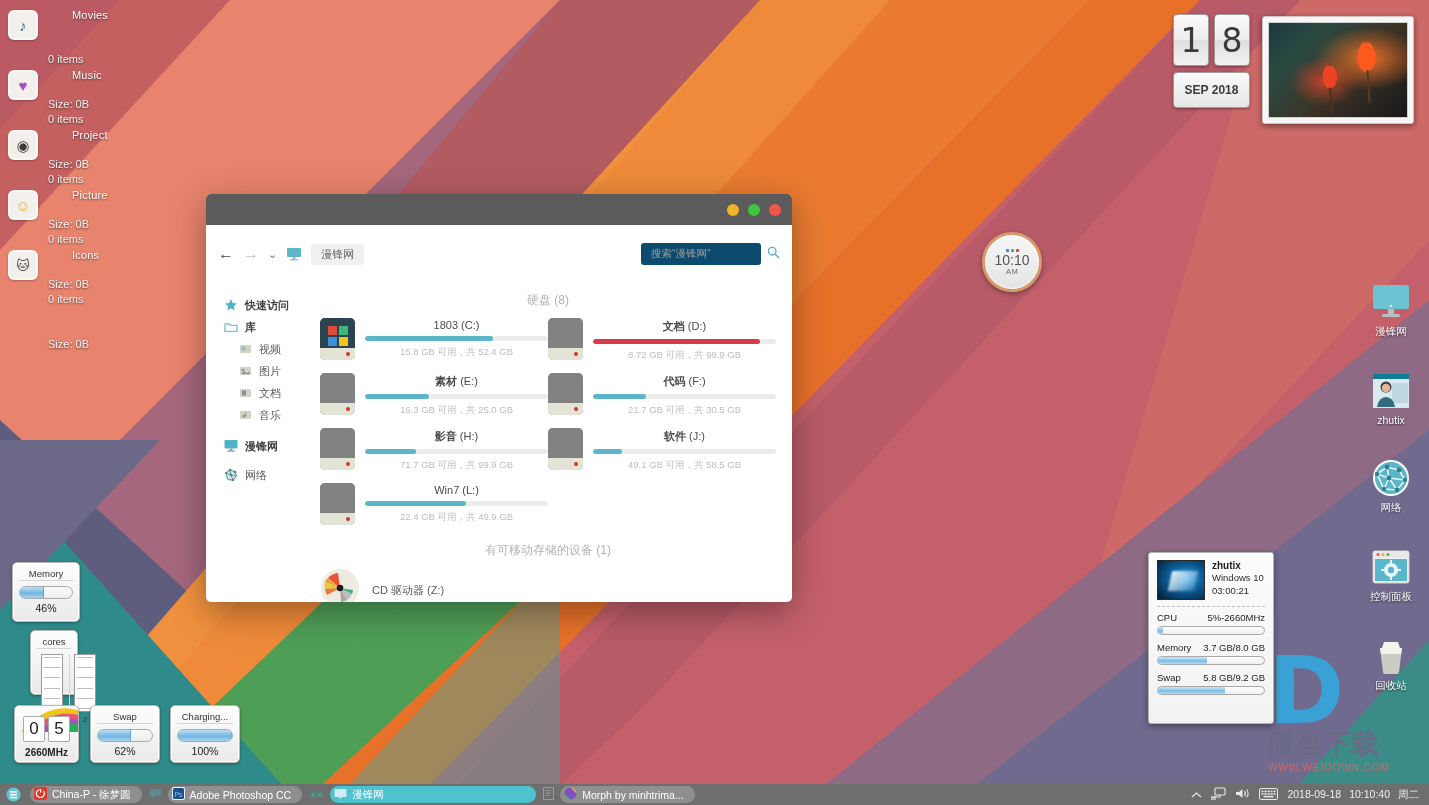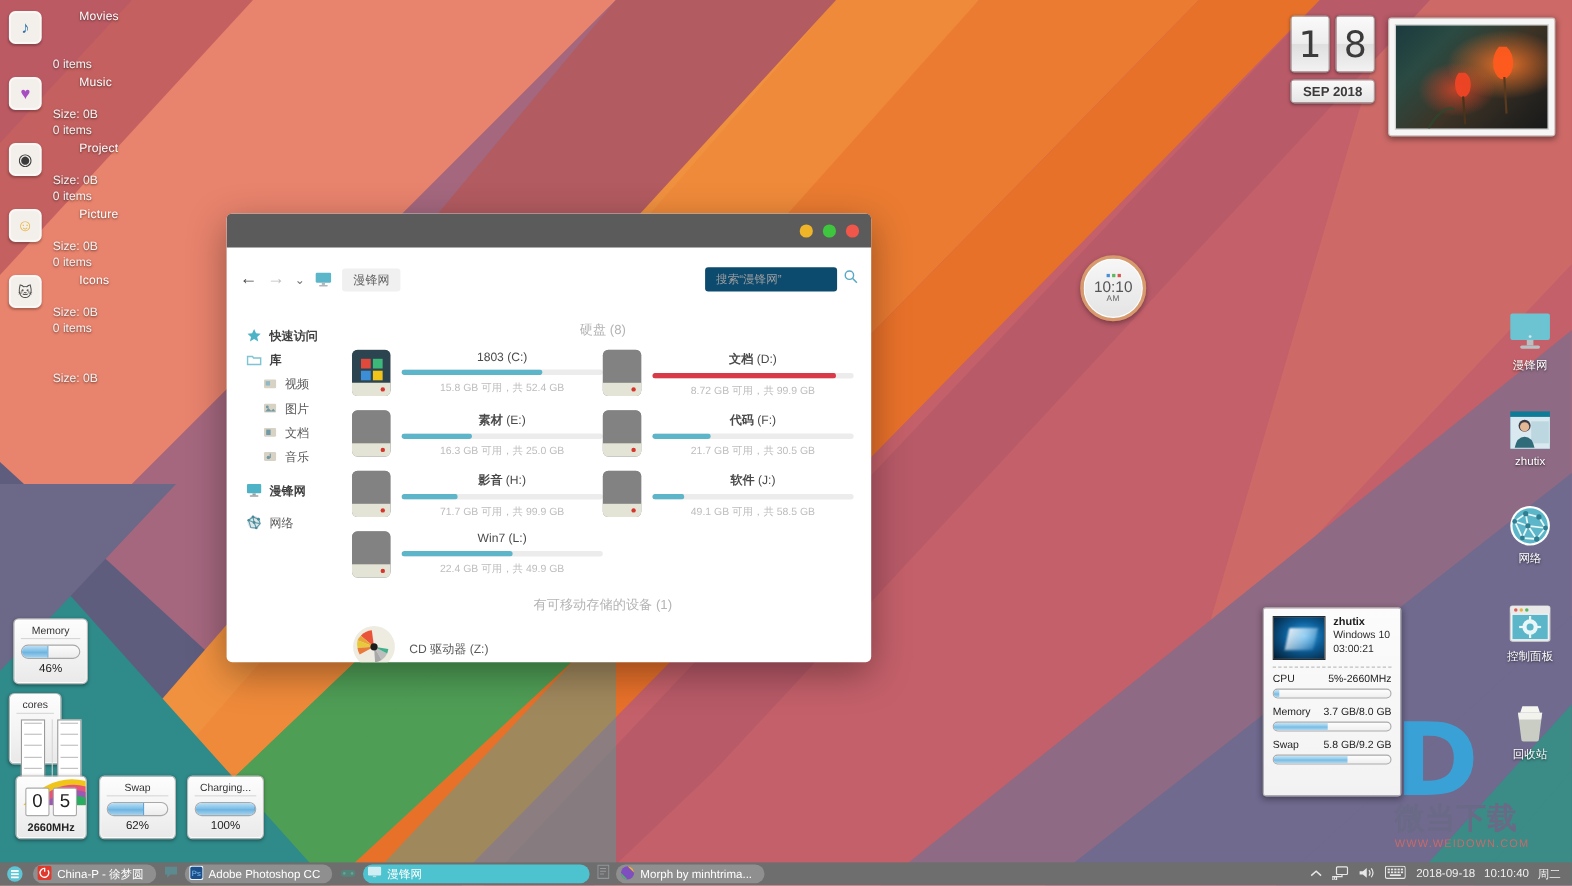--- a/index.html
+++ b/index.html
@@ -115,21 +115,21 @@
   .flip-d {
     width: 36px; height: 52px;
     background: linear-gradient(180deg,#fafafa 0%,#ededed 49%,#dedede 50%,#f2f2f2 100%);
     border: 1px solid #9e9e9e; border-radius: 4px;
     box-shadow: 0 1px 3px rgba(0,0,0,.4);
     font-size: 33px; color: #3b3b3b;
     display: flex; align-items: center; justify-content: center;
     font-family: "DejaVu Sans", sans-serif;
   }
   .flip-m {
-    margin-top: 6px; width: 77px; height: 22px;
+    margin-top: 6px; width: 77px; height: 36px;
     background: linear-gradient(180deg,#fafafa,#e6e6e6);
     border: 1px solid #9e9e9e; border-radius: 4px;
     box-shadow: 0 1px 3px rgba(0,0,0,.4);
     font-size: 12px; font-weight: bold; color: #3b3b3b;
     display: flex; align-items: center; justify-content: center;
   }
 
   
   .photo {
     position: absolute; left: 1262px; top: 16px;
@@ -524,21 +524,21 @@
   </div>
 
   <div class="gadget" style="left:12px;top:562px;width:68px;height:60px">
     <div class="g-title">Memory</div>
     <div class="g-bar">
         <i id="memBar" style="width: 46%;"></i>
       </div>
     <div class="g-val">46%</div>
   </div>
 
-  <div class="gadget" style="left:8px;top:630px;width:48px;height:65px;padding-bottom:3px">
+  <div class="gadget" style="left:30px;top:630px;width:48px;height:65px;padding-bottom:3px">
     <div class="g-title">cores</div>
     <div class="cores-wrap">
       <div class="core-col">
         <div class="core-meter">
           <span></span>
             <span></span>
             <span></span>
             <span></span>
             <span></span>
             <span></span>

